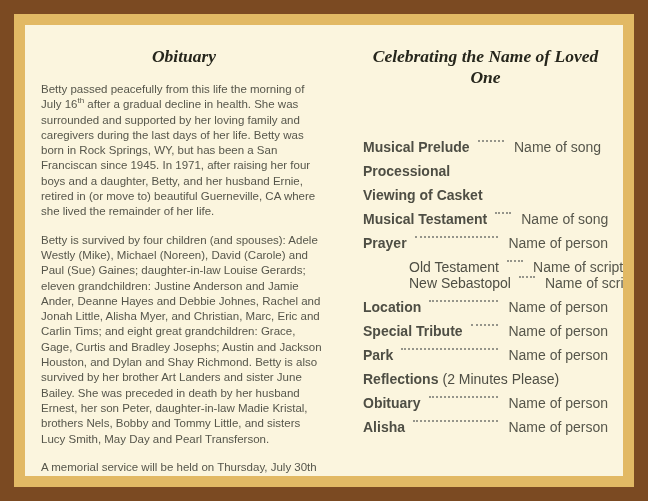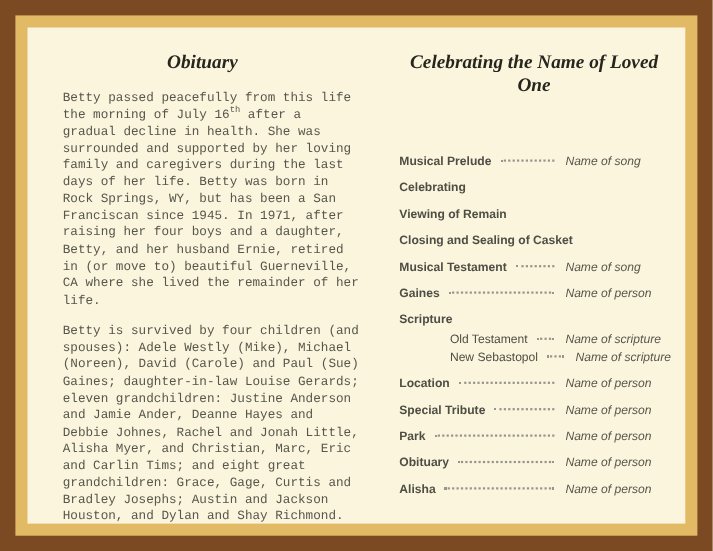--- a/index.html
+++ b/index.html
@@ -37,48 +37,46 @@
     color: #26261c;
     text-align: center;
     margin: 13px 0 0 0;
   }
   .col-left .page-title { margin-bottom: 15px; }
   .col-right .page-title { margin-bottom: 52px; }
 
   .col-left p {
     font-size: 11.5px;
     line-height: 15.3px;
-    margin: 0 0 13px 16px;
+    margin: 0 0 13px 0;
     color: #56564b;
-    font-family: Liberation Mono, monospace;
   }
   .col-left sup { font-size: 8px; line-height: 0; }
 
   .program { padding-left: 2px; padding-right: 2px; }
   .row {
     display: flex;
-    align-items: center;
-    font-size: 11px;
+    align-items: flex-start;
+    font-size: 14px;
     line-height: 14px;
     margin-bottom: 10px;
     color: #4e4e44;
   }
   .row .label { font-weight: bold; white-space: nowrap; }
   .row .leader {
     flex: 1 1 auto;
     min-width: 16px;
     border-bottom: 2px dotted #95958b;
     margin: 0 10px 2px 8px;
   }
   .row .value {
     flex: 0 0 94px;
     white-space: nowrap;
     font-weight: normal;
     color: #56564b;
-    font-style: italic;
   }
   .row .note { font-weight: normal; margin-left: 4px; white-space: nowrap; }
   .row--head { margin-bottom: 4px; }
   .row--sub { padding-left: 46px; margin-bottom: 2px; }
   .row--sub .label { font-weight: normal; }
   .row--sub-last { margin-bottom: 10px; }
 </style>
 </head>
 <body>
 
@@ -97,46 +95,40 @@
         <h1 class="page-title">Celebrating the Name of Loved One</h1>
         <div class="program">
 
           <div class="row">
             <span class="label">Musical Prelude</span>
             <span class="leader"></span>
             <span class="value">Name of song</span>
           </div>
 
           <div class="row">
-            <span class="label">Celebrating</span>
+            <span class="label">Processional</span>
           </div>
 
           <div class="row">
-            <span class="label">Viewing of Remain</span>
+            <span class="label">Viewing of Casket</span>
           </div>
 
-          <div class="row">
-            <span class="label">Closing and Sealing of Casket</span>
-          </div>
 
           <div class="row">
             <span class="label">Musical Testament</span>
             <span class="leader"></span>
             <span class="value">Name of song</span>
           </div>
 
           <div class="row">
-            <span class="label">Gaines</span>
+            <span class="label">Prayer</span>
             <span class="leader"></span>
             <span class="value">Name of person</span>
           </div>
 
-          <div class="row row--head">
-            <span class="label">Scripture</span>
-          </div>
 
           <div class="row row--sub">
             <span class="label">Old Testament</span>
             <span class="leader"></span>
             <span class="value">Name of scripture</span>
           </div>
 
           <div class="row row--sub row--sub-last">
             <span class="label">New Sebastopol</span>
             <span class="leader"></span>
@@ -154,20 +146,24 @@
             <span class="leader"></span>
             <span class="value">Name of person</span>
           </div>
 
           <div class="row">
             <span class="label">Park</span>
             <span class="leader"></span>
             <span class="value">Name of person</span>
           </div>
 
+          <div class="row">
+            <span class="label">Reflections</span>
+            <span class="note">(2 Minutes Please)</span>
+          </div>
 
           <div class="row">
             <span class="label">Obituary</span>
             <span class="leader"></span>
             <span class="value">Name of person</span>
           </div>
 
           <div class="row">
             <span class="label">Alisha</span>
             <span class="leader"></span>

